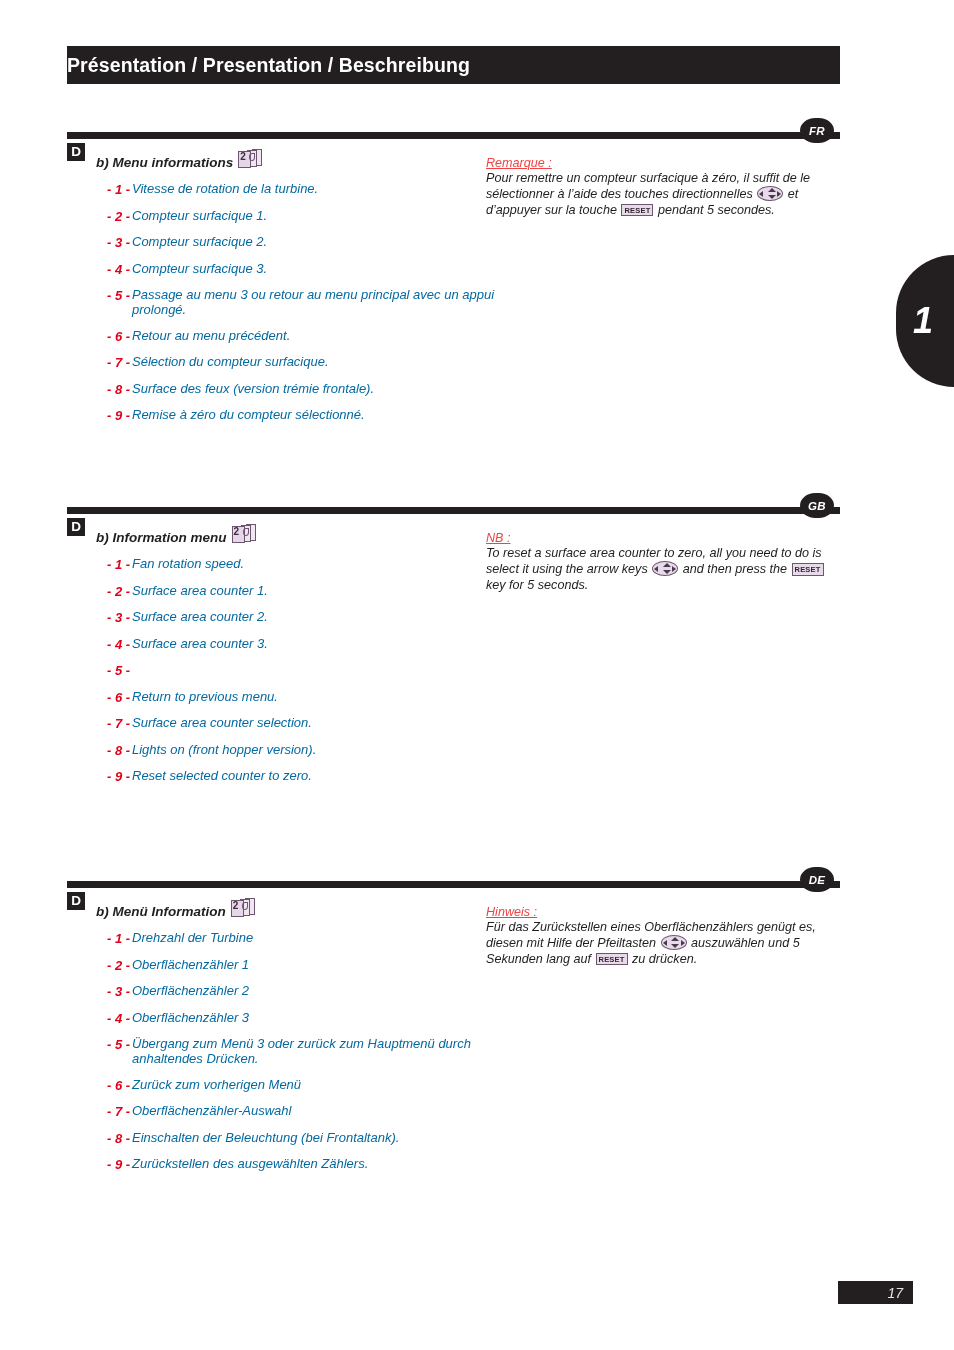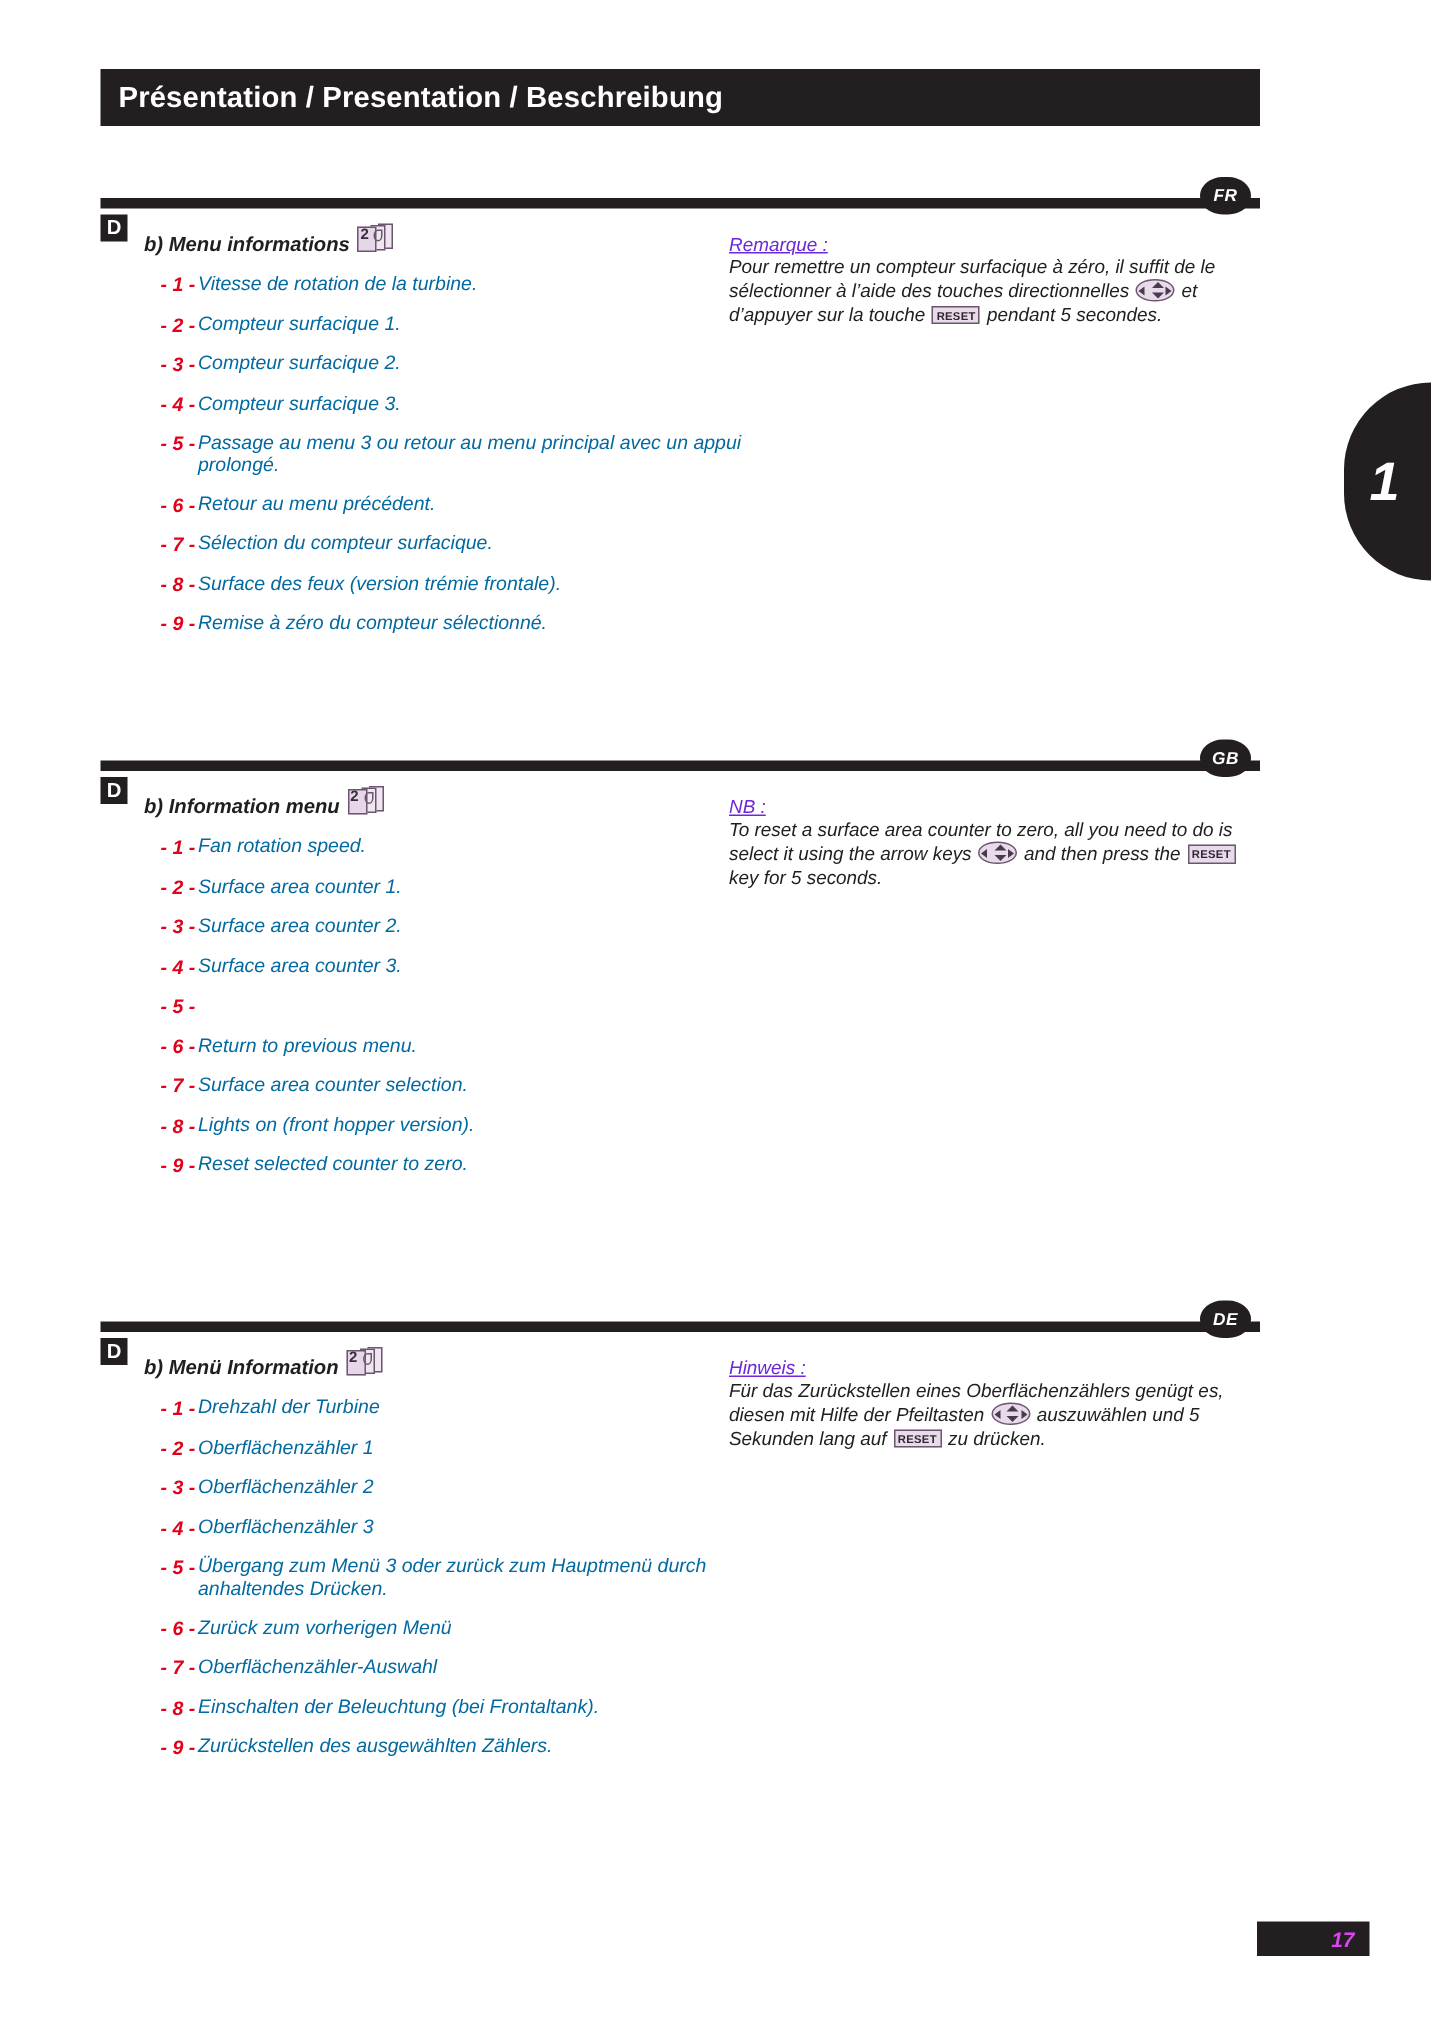--- a/index.html
+++ b/index.html
@@ -25,21 +25,20 @@
     height: 38px;
     background: #231f20;
     display: flex;
     align-items: center;
   }
   .title-banner .title-text {
     color: #ffffff;
     font-size: 19.5px;
     font-weight: bold;
     letter-spacing: 0.1px;
-    padding-left: 12px;
     white-space: nowrap;
   }
 
   
   .chapter-tab {
     position: absolute;
     right: 0;
     top: 255px;
     width: 58px;
     height: 132px;
@@ -171,21 +170,21 @@
     font-style: italic;
     color: #0369a1;
     line-height: 1.12;
   }
 
   
   .note-title {
     font-size: 12.6px;
     font-style: italic;
     text-decoration: underline;
-    color: #6d28d9;
+    color: #ef4444;
     margin-bottom: 1px;
   }
   .note-body {
     font-size: 12.6px;
     font-style: italic;
     color: #1f1f1f;
     line-height: 1.23;
   }
   .note-body .seg { white-space: normal; }
 
@@ -291,23 +290,23 @@
     left: 838px;
     top: 1281px;
     width: 75px;
     height: 23px;
     background: #231f20;
     display: flex;
     align-items: center;
     justify-content: flex-end;
   }
   .page-foot .pnum {
-    color: #d946ef;
+    color: #e5e5e5;
     font-size: 14px;
-    font-weight: bold;
+    font-weight: normal;
     font-style: italic;
     padding-right: 10px;
     line-height: 1;
   }
 </style>
 </head>
 <body>
 
 <div class="title-banner">
   <span class="title-text">Présentation / Presentation / Beschreibung</span>

